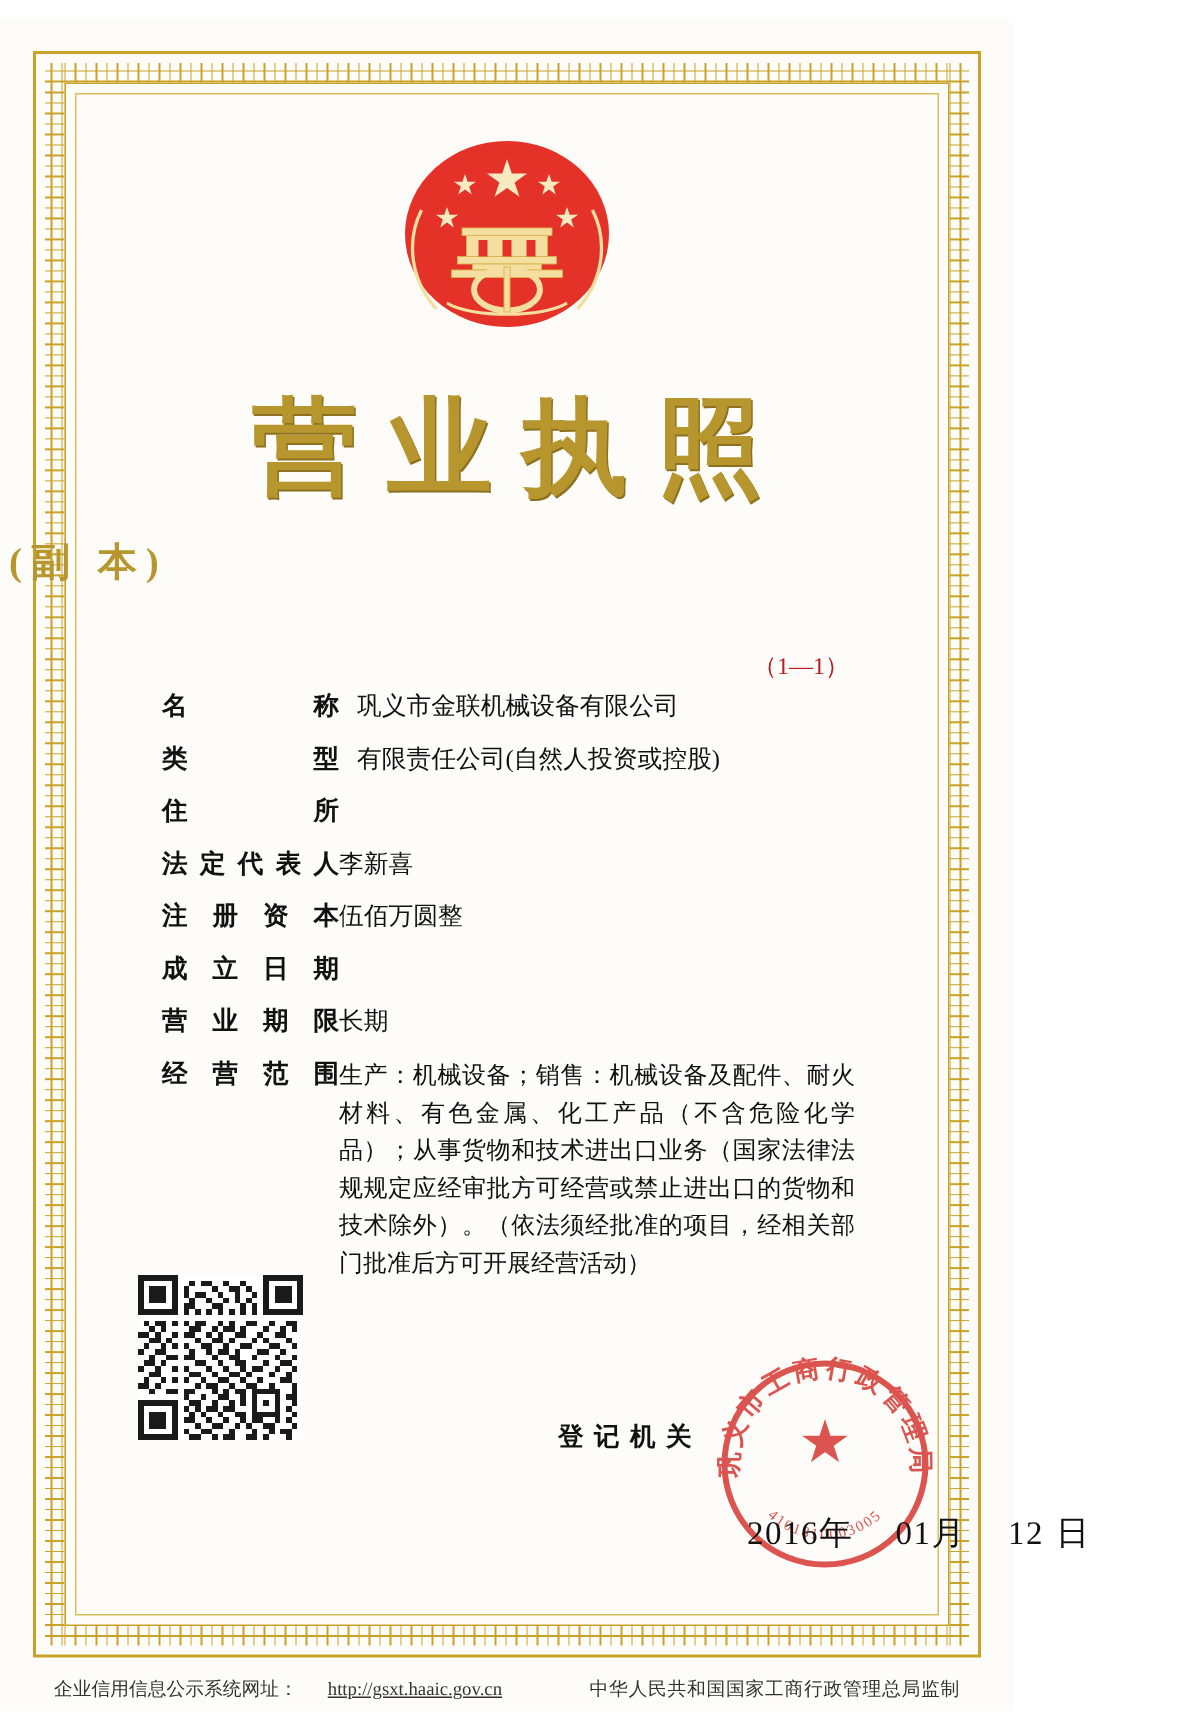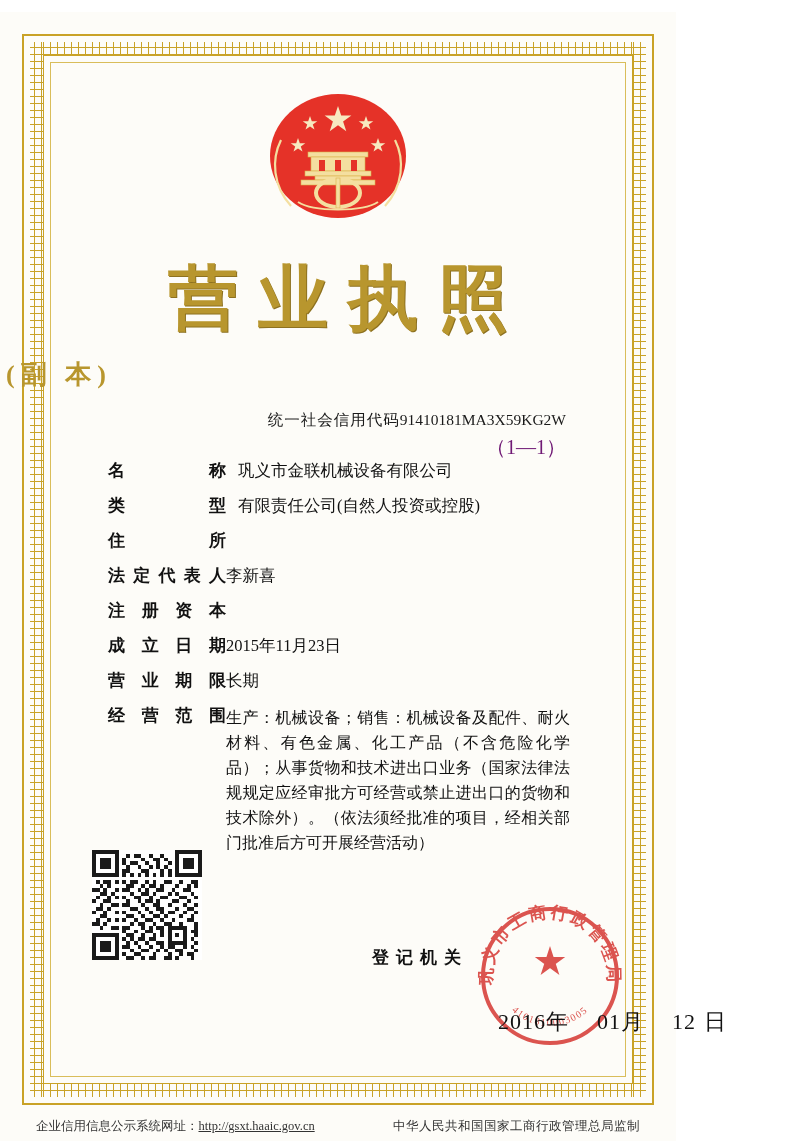--- a/index.html
+++ b/index.html
@@ -108,22 +108,22 @@
   }
   .credit-code .label { letter-spacing: 1px; }
   .credit-code .value {
     font-family: "Liberation Serif", serif;
     letter-spacing: 0px;
   }
   .page-index {
     position: absolute;
     right: 110px;
     top: 422px;
-    font-size: 20px;
-    color: #701a75;
+    font-size: 16px;
+    color: #b91c1c;
   }
 
   
   .fields {
     position: absolute;
     left: 108px;
     top: 448px;
     right: 100px;
   }
   .field-row {
@@ -198,21 +198,21 @@
   .date-line .gap { display: inline-block; width: 28px; }
 
   
   .footer-left {
     position: absolute;
     left: 36px;
     bottom: 18px;
     font-size: 12.5px;
     color: #333;
   }
-  .footer-left .url { text-decoration: underline; }
+  .footer-left .url { text-decoration: underline; margin-left: 20px; }
   .footer-right {
     position: absolute;
     right: 36px;
     bottom: 18px;
     font-size: 12.5px;
     color: #333;
     letter-spacing: 0.5px;
     margin-top: 26px;
   }
 </style>
@@ -264,23 +264,20 @@
 
       <g stroke="#f4dfa0" stroke-width="2" fill="none">
         <path d="M45,112 C60,122 110,122 125,112"></path>
       </g>
     </svg>
   </div>
 
   <div class="title">营业执照</div>
   <div class="subtitle">(副 本)</div>
 
-  <div class="credit-code">
-    <span class="label">统一社会信用代码</span><span class="value">91410181MA3X59KG2W</span>
-  </div>
   <div class="page-index">（1—1）</div>
 
   <div class="fields">
 
     <div class="field-row">
       <div class="field-label spread-2">
         <span>名</span>
         <span>称</span>
       </div>
       <div class="field-value">巩义市金联机械设备有限公司</div>
@@ -312,30 +309,30 @@
       <div class="field-value">李新喜</div>
     </div>
 
     <div class="field-row">
       <div class="field-label">
         <span>注</span>
         <span>册</span>
         <span>资</span>
         <span>本</span>
       </div>
+      <div class="field-value">伍佰万圆整</div>
     </div>
 
     <div class="field-row">
       <div class="field-label">
         <span>成</span>
         <span>立</span>
         <span>日</span>
         <span>期</span>
       </div>
-      <div class="field-value">2015年11月23日</div>
     </div>
 
     <div class="field-row">
       <div class="field-label">
         <span>营</span>
         <span>业</span>
         <span>期</span>
         <span>限</span>
       </div>
       <div class="field-value">长期</div>

